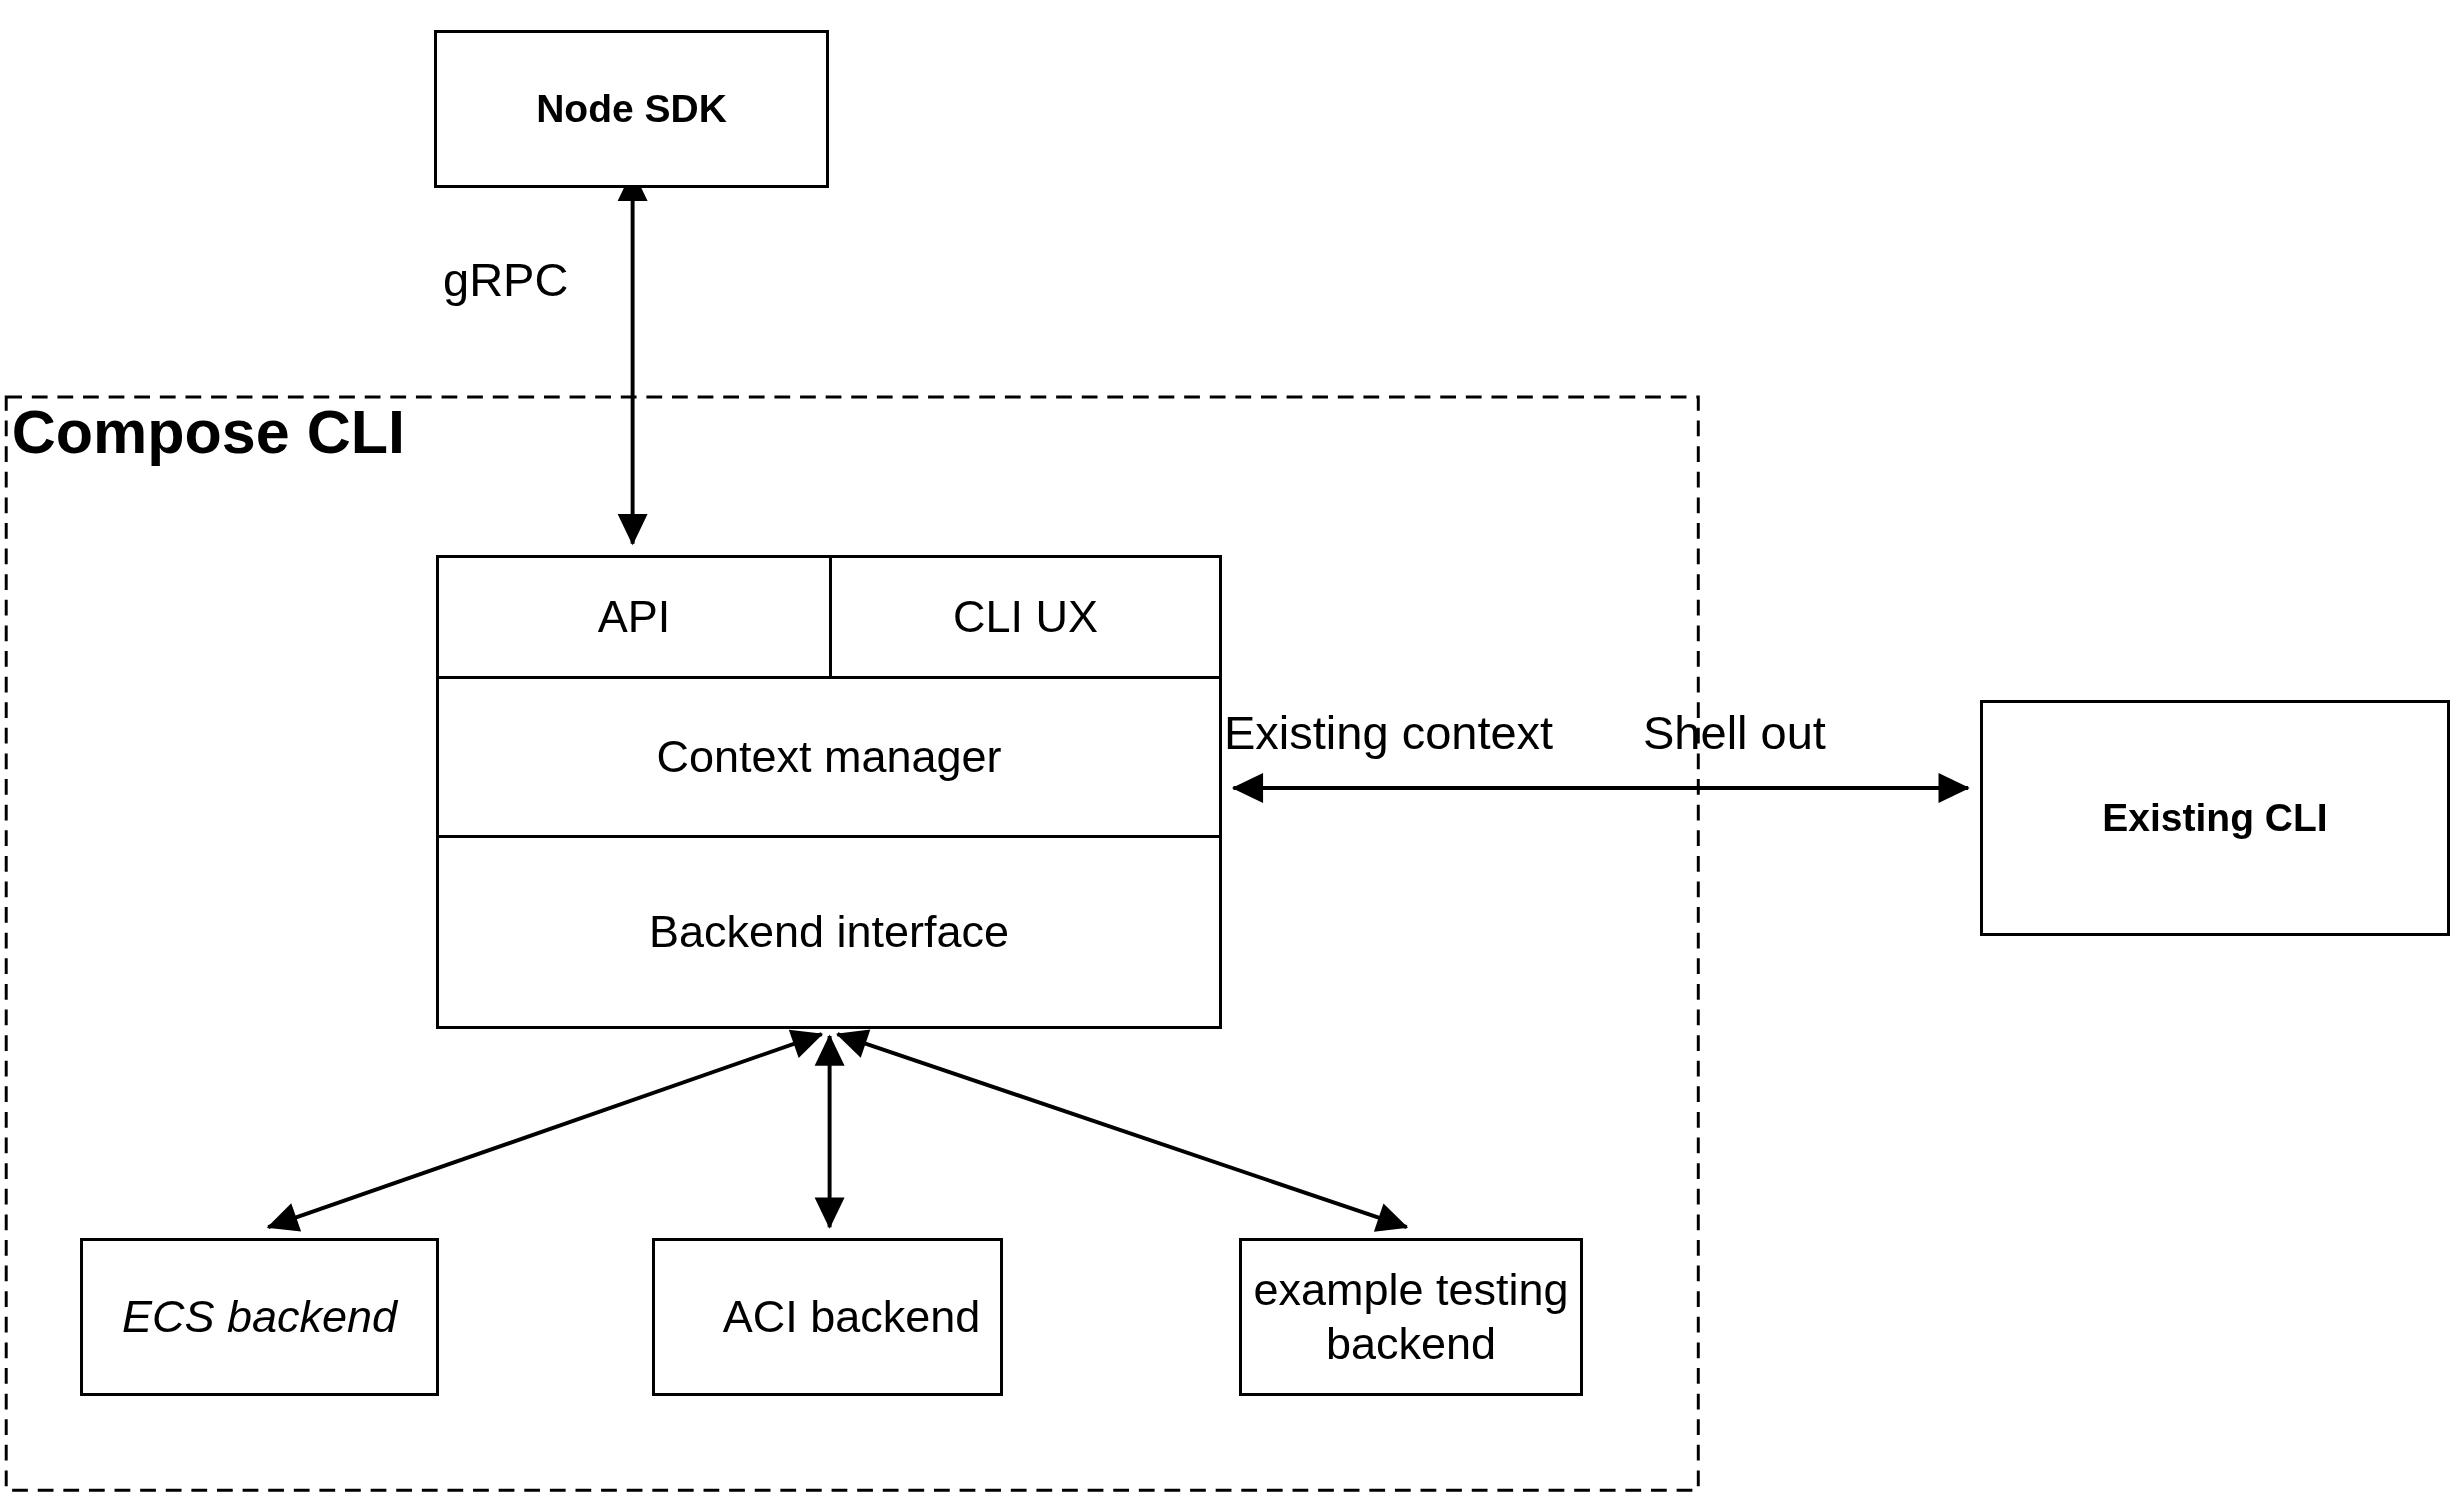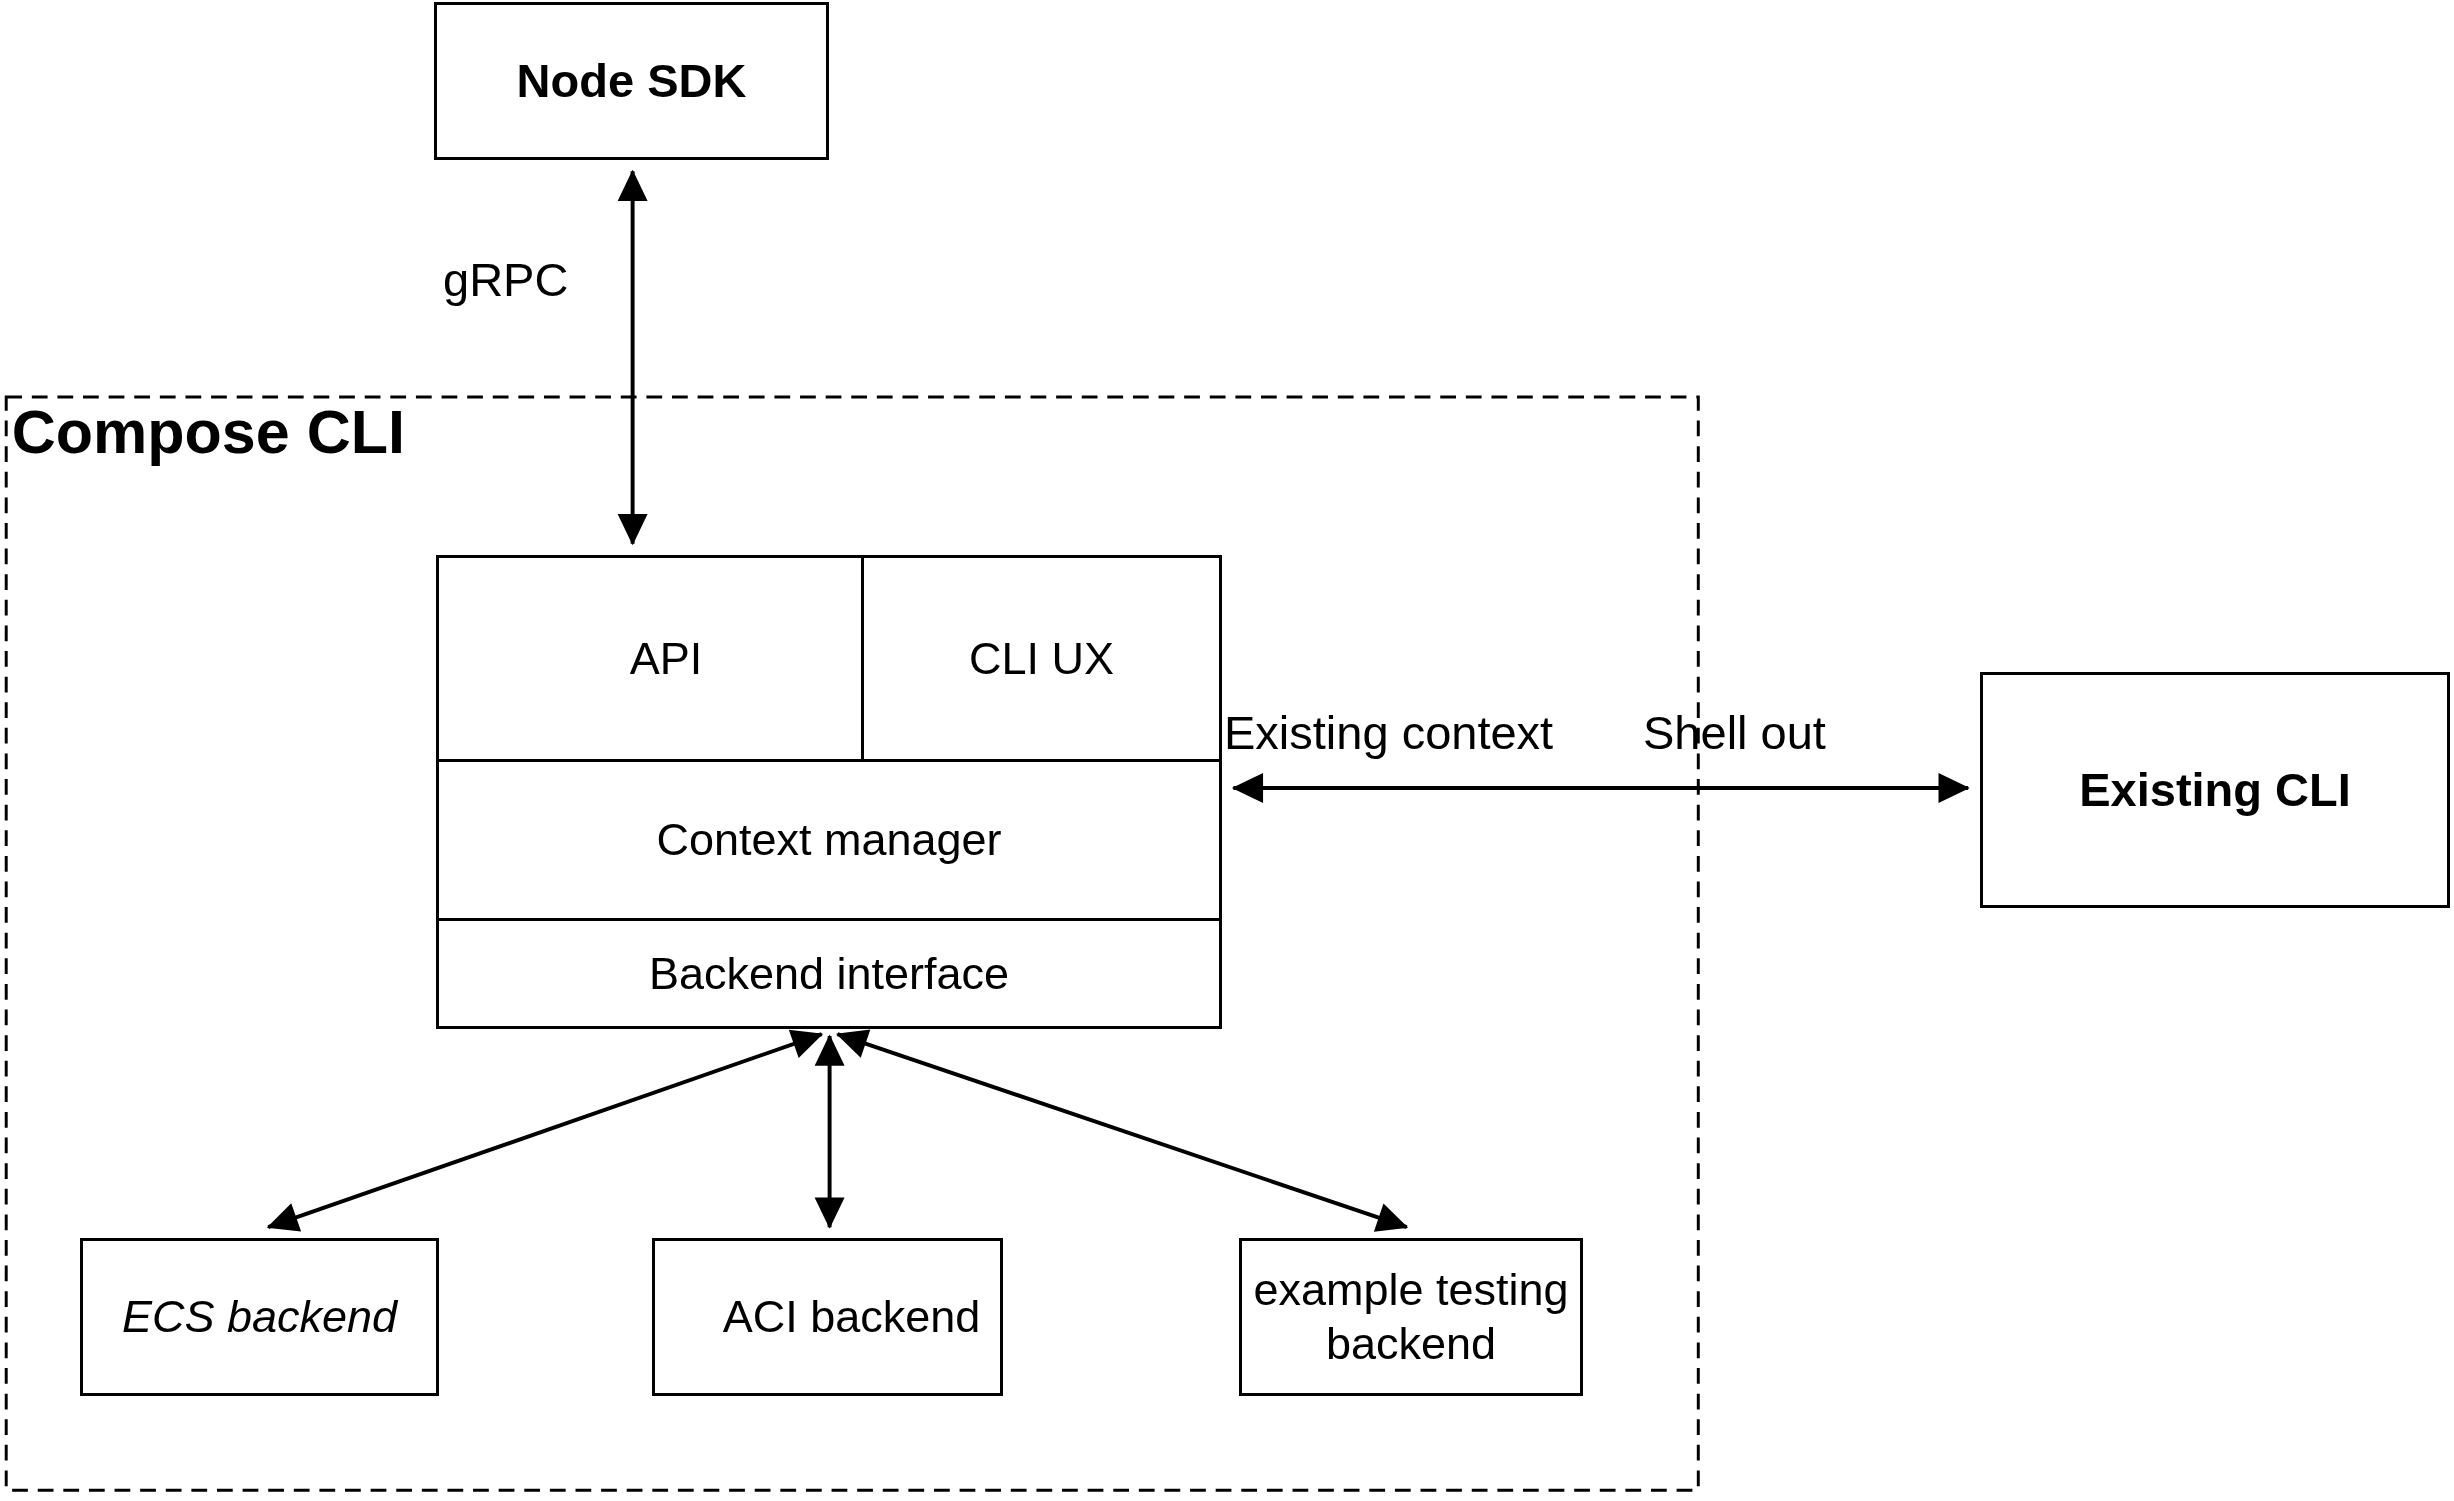--- a/index.html
+++ b/index.html
@@ -17,28 +17,28 @@
   }
   .node{
     position:absolute;
     box-sizing:border-box;
     border:3px solid var(--stroke);
     background:var(--bg);
     display:flex;align-items:center;justify-content:center;
     text-align:center;
     font-size:45px;line-height:1.2;
   }
-  .bold{font-weight:bold;font-size:47px;}
+  .bold{font-weight:bold;font-size:39px;margin-top:28px;}
   .stack{
     position:absolute;box-sizing:border-box;
     border:3px solid var(--stroke);background:var(--bg);
     display:flex;flex-direction:column;
   }
   .stack-row{box-sizing:border-box;display:flex;}
-  .stack-row.r1{height:204px;border-bottom:3px solid var(--stroke);padding-left:32px;}
+  .stack-row.r1{height:121px;border-bottom:3px solid var(--stroke);}
   .stack-row.r2{height:159px;border-bottom:3px solid var(--stroke);}
   .stack-row.r3{flex:1;}
   .cell{
     box-sizing:border-box;
     display:flex;align-items:center;justify-content:center;
     font-size:45px;
   }
   .cell.full{flex:1;}
   .cell.api{width:393px;border-right:3px solid var(--stroke);}
   .cell.cliux{flex:1;}

